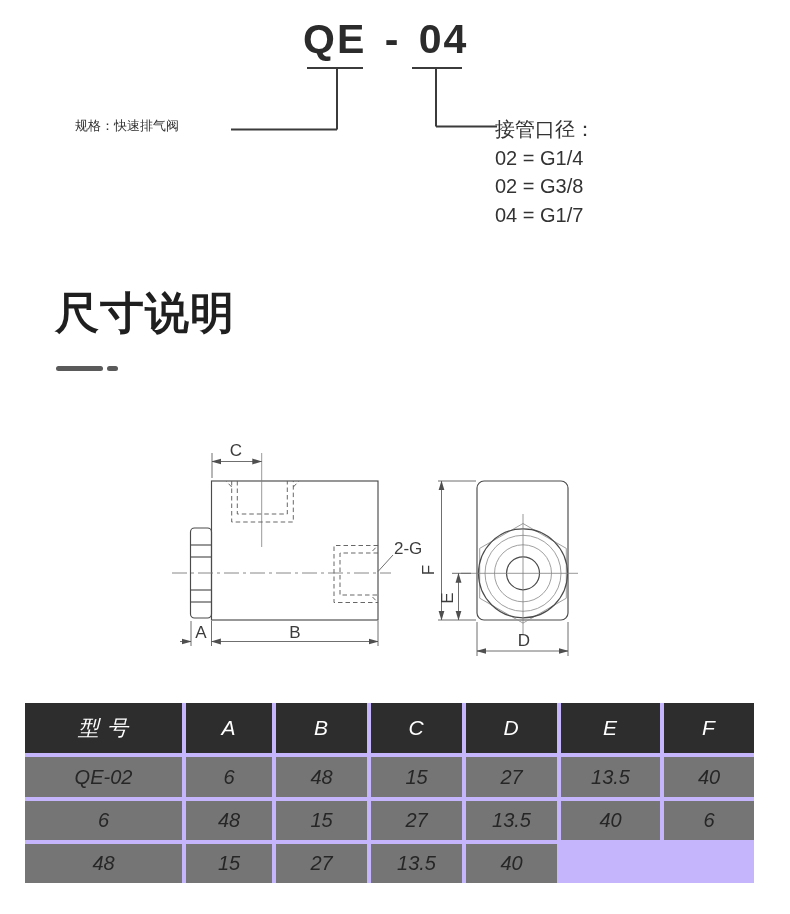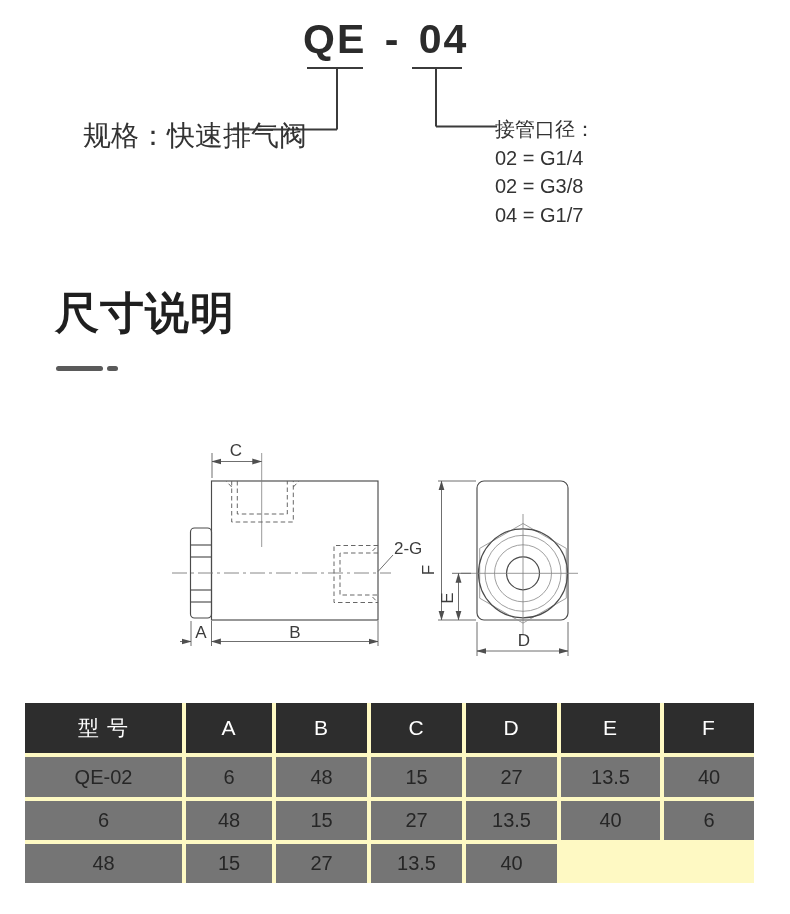--- a/index.html
+++ b/index.html
@@ -2,42 +2,42 @@
 <html><head>
 <meta charset="utf-8">
 <style>
   html,body{margin:0;padding:0;background:#fff;}
   .page{position:relative;width:790px;height:914px;background:#fff;overflow:hidden;
         font-family:"Liberation Sans",sans-serif;color:#333;}
   
   .code-title{position:absolute;left:303px;top:16px;font-size:41px;font-weight:700;
               letter-spacing:2px;word-spacing:5px;color:#2b2b2b;white-space:nowrap;}
   .code-lines{position:absolute;left:0;top:0;width:790px;height:250px;}
-  .spec-label{position:absolute;left:83px;top:117px;font-size:28px;color:#333;white-space:nowrap;}
+  .spec-label{position:absolute;left:75px;top:117px;font-size:13px;color:#333;white-space:nowrap;}
   .port-block{position:absolute;left:495px;top:115px;font-size:20px;color:#333;}
   .port-block div{line-height:28.6px;white-space:nowrap;}
   
   .sec-head{position:absolute;left:55px;top:284px;font-size:44px;font-weight:700;
             color:#1f1f1f;letter-spacing:1px;white-space:nowrap;}
   .sec-underline{position:absolute;left:56px;top:366px;width:130px;height:6px;}
   .sec-underline .seg1{position:absolute;left:0;top:0;width:47px;height:5px;background:#5a5a5a;border-radius:3px;}
   .sec-underline .seg2{position:absolute;left:51px;top:0;width:11px;height:5px;background:#5a5a5a;border-radius:3px;}
   
   .drawing{position:absolute;left:0;top:425px;width:790px;height:245px;}
   .ln{stroke:#4b4b4b;stroke-width:1.15;fill:none;}
   .tn{stroke:#949494;stroke-width:0.9;fill:none;}
   .cx{stroke:#7d7d7d;stroke-width:0.8;fill:none;}
   .cl{stroke:#7a7a7a;stroke-width:0.9;fill:none;stroke-dasharray:15 4 3 4;}
   .dh{stroke:#5f5f5f;stroke-width:0.95;fill:none;stroke-dasharray:4.5 3;}
   .dm{stroke:#5f5f5f;stroke-width:0.9;fill:none;}
   .dl{fill:#3c3c3c;font-family:"Liberation Sans",sans-serif;font-size:17px;}
   
   .dimtable{position:absolute;left:25px;top:703px;display:grid;
             grid-template-columns:157px 86px 91px 91px 91px 99px 90px;
-            grid-template-rows:50px 40px 39px 39px;gap:4px;background:#fef9c3;}
+            grid-template-rows:50px 40px 39px 39px;gap:4px;background:#c4b5fd;font-style:italic;}
   .th{background:#2d2d2d;color:#fff;display:flex;align-items:center;justify-content:center;
       font-size:21px;letter-spacing:1px;}
   .td{background:#757575;color:#262626;display:flex;align-items:center;justify-content:center;
       font-size:20px;}
 </style>
 </head>
 <body>
 
 <div class="page">
 

